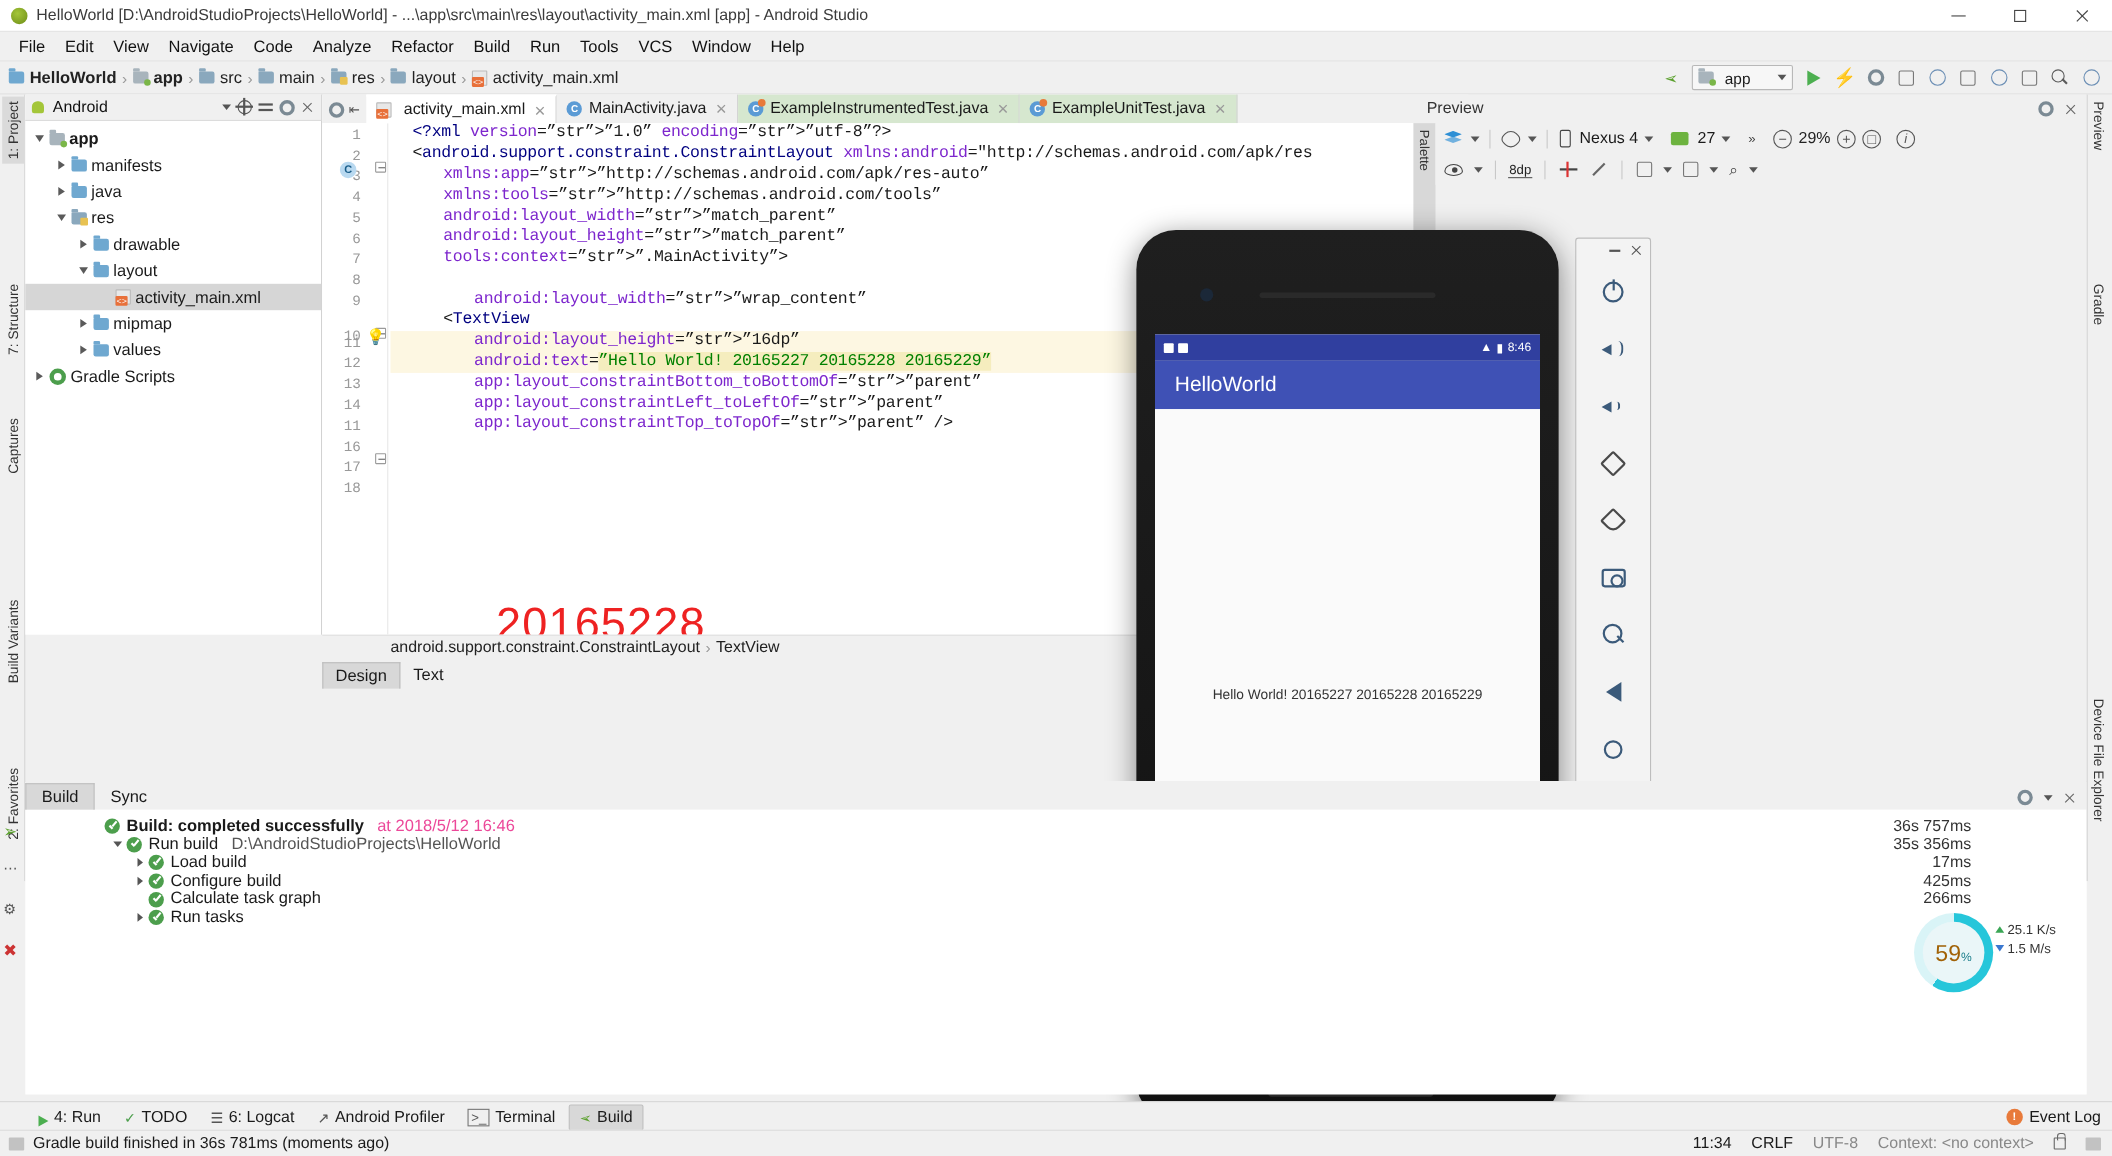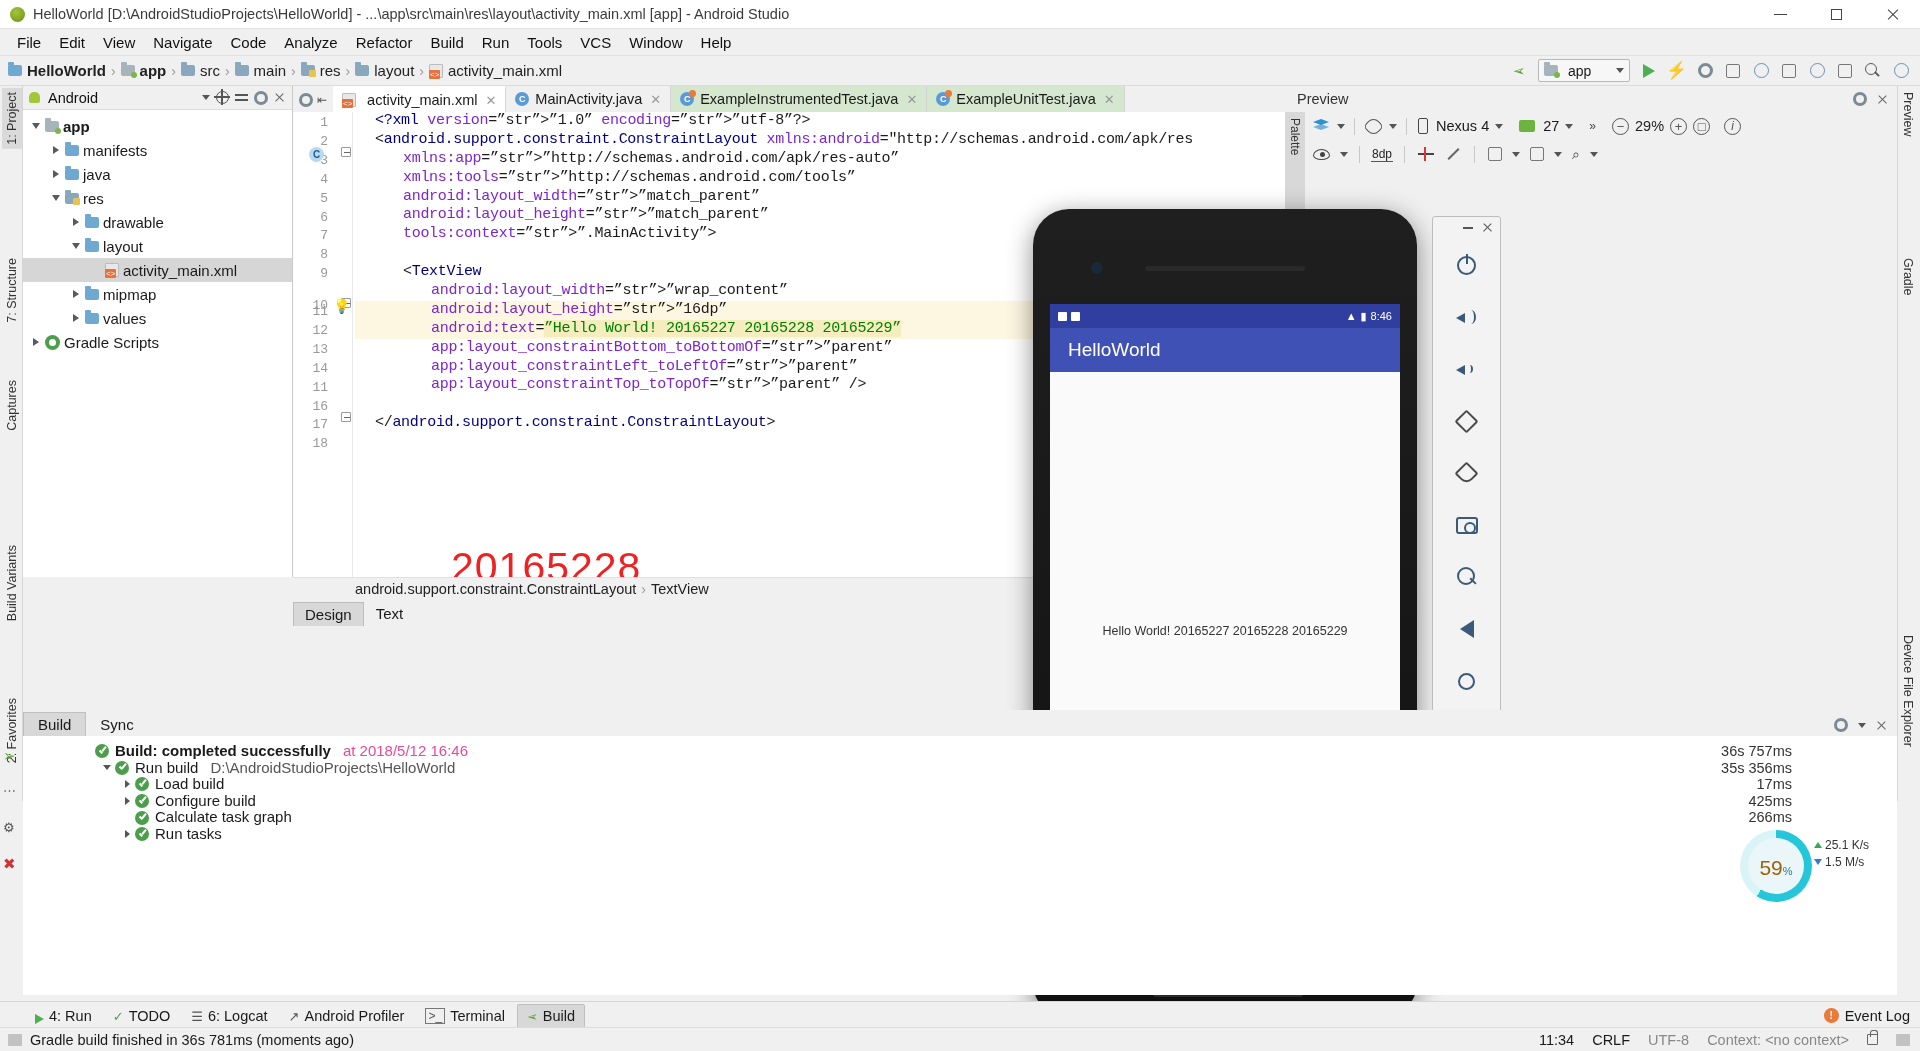--- a/index.html
+++ b/index.html
@@ -678,29 +678,28 @@
       </div>
       <div class="code-lines" id="code-lines">
           <div class="cl" style="padding-left: 20px;"><span class="tag">&lt;?xml</span> <span class="attr">version</span>=<span class="&lt;span">”str”</span>&gt;”1.0” <span class="attr">encoding</span>=<span class="&lt;span">”str”</span>&gt;”utf-8”?&gt;</div>
           <div class="cl" style="padding-left: 20px;">&lt;<span class="tag">android.support.constraint.ConstraintLayout</span> <span class="attr">xmlns:android</span>="http://schemas.android.com/apk/res</div>
           <div class="cl" style="padding-left: 48px;"><span class="attr">xmlns:app</span>=<span class="&lt;span">”str”</span>&gt;”http://schemas.android.com/apk/res-auto”</div>
           <div class="cl" style="padding-left: 48px;"><span class="attr">xmlns:tools</span>=<span class="&lt;span">”str”</span>&gt;”http://schemas.android.com/tools”</div>
           <div class="cl" style="padding-left: 48px;"><span class="attr">android:layout_width</span>=<span class="&lt;span">”str”</span>&gt;”match_parent”</div>
           <div class="cl" style="padding-left: 48px;"><span class="attr">android:layout_height</span>=<span class="&lt;span">”str”</span>&gt;”match_parent”</div>
           <div class="cl" style="padding-left: 48px;"><span class="attr">tools:context</span>=<span class="&lt;span">”str”</span>&gt;”.MainActivity”&gt;</div>
           <div class="cl" style="padding-left: 20px;"></div>
+          <div class="cl" style="padding-left: 76px;"><span class="attr">android:layout_width</span>=<span class="&lt;span">”str”</span>&gt;”wrap_content”</div>
           <div class="cl" style="padding-left: 48px;">&lt;<span class="tag">TextView</span></div>
-          <div class="cl" style="padding-left: 76px;"><span class="attr">android:layout_width</span>=<span class="&lt;span">”str”</span>&gt;”wrap_content”</div>
           <div class="cl hl" style="padding-left: 76px;"><span class="attr">android:layout_height</span>=<span class="&lt;span">”str”</span>&gt;”16dp”</div>
           <div class="cl hl" style="padding-left: 76px;"><span class="attr">android:text</span>=<span class="str hlstr">”Hello World! 20165227 20165228 20165229”</span></div>
           <div class="cl" style="padding-left: 76px;"><span class="attr">app:layout_constraintBottom_toBottomOf</span>=<span class="&lt;span">”str”</span>&gt;”parent”</div>
           <div class="cl" style="padding-left: 76px;"><span class="attr">app:layout_constraintLeft_toLeftOf</span>=<span class="&lt;span">”str”</span>&gt;”parent”</div>
           <div class="cl" style="padding-left: 76px;"><span class="attr">app:layout_constraintTop_toTopOf</span>=<span class="&lt;span">”str”</span>&gt;”parent” /&gt;</div>
           <div class="cl" style="padding-left: 20px;"></div>
-          <div class="cl" style="padding-left: 20px;">&lt;/<span class="tag">android.support.constraint.ConstraintLayout</span>&gt;</div>
         </div>
       <div class="watermark">20165228</div>
       <div class="marker-scroll">
         <div class="marker-thumb"></div>
       </div>
       <div class="marker-yellow"></div>
     </div>
   </div>
 
   <div class="bc-bar">

